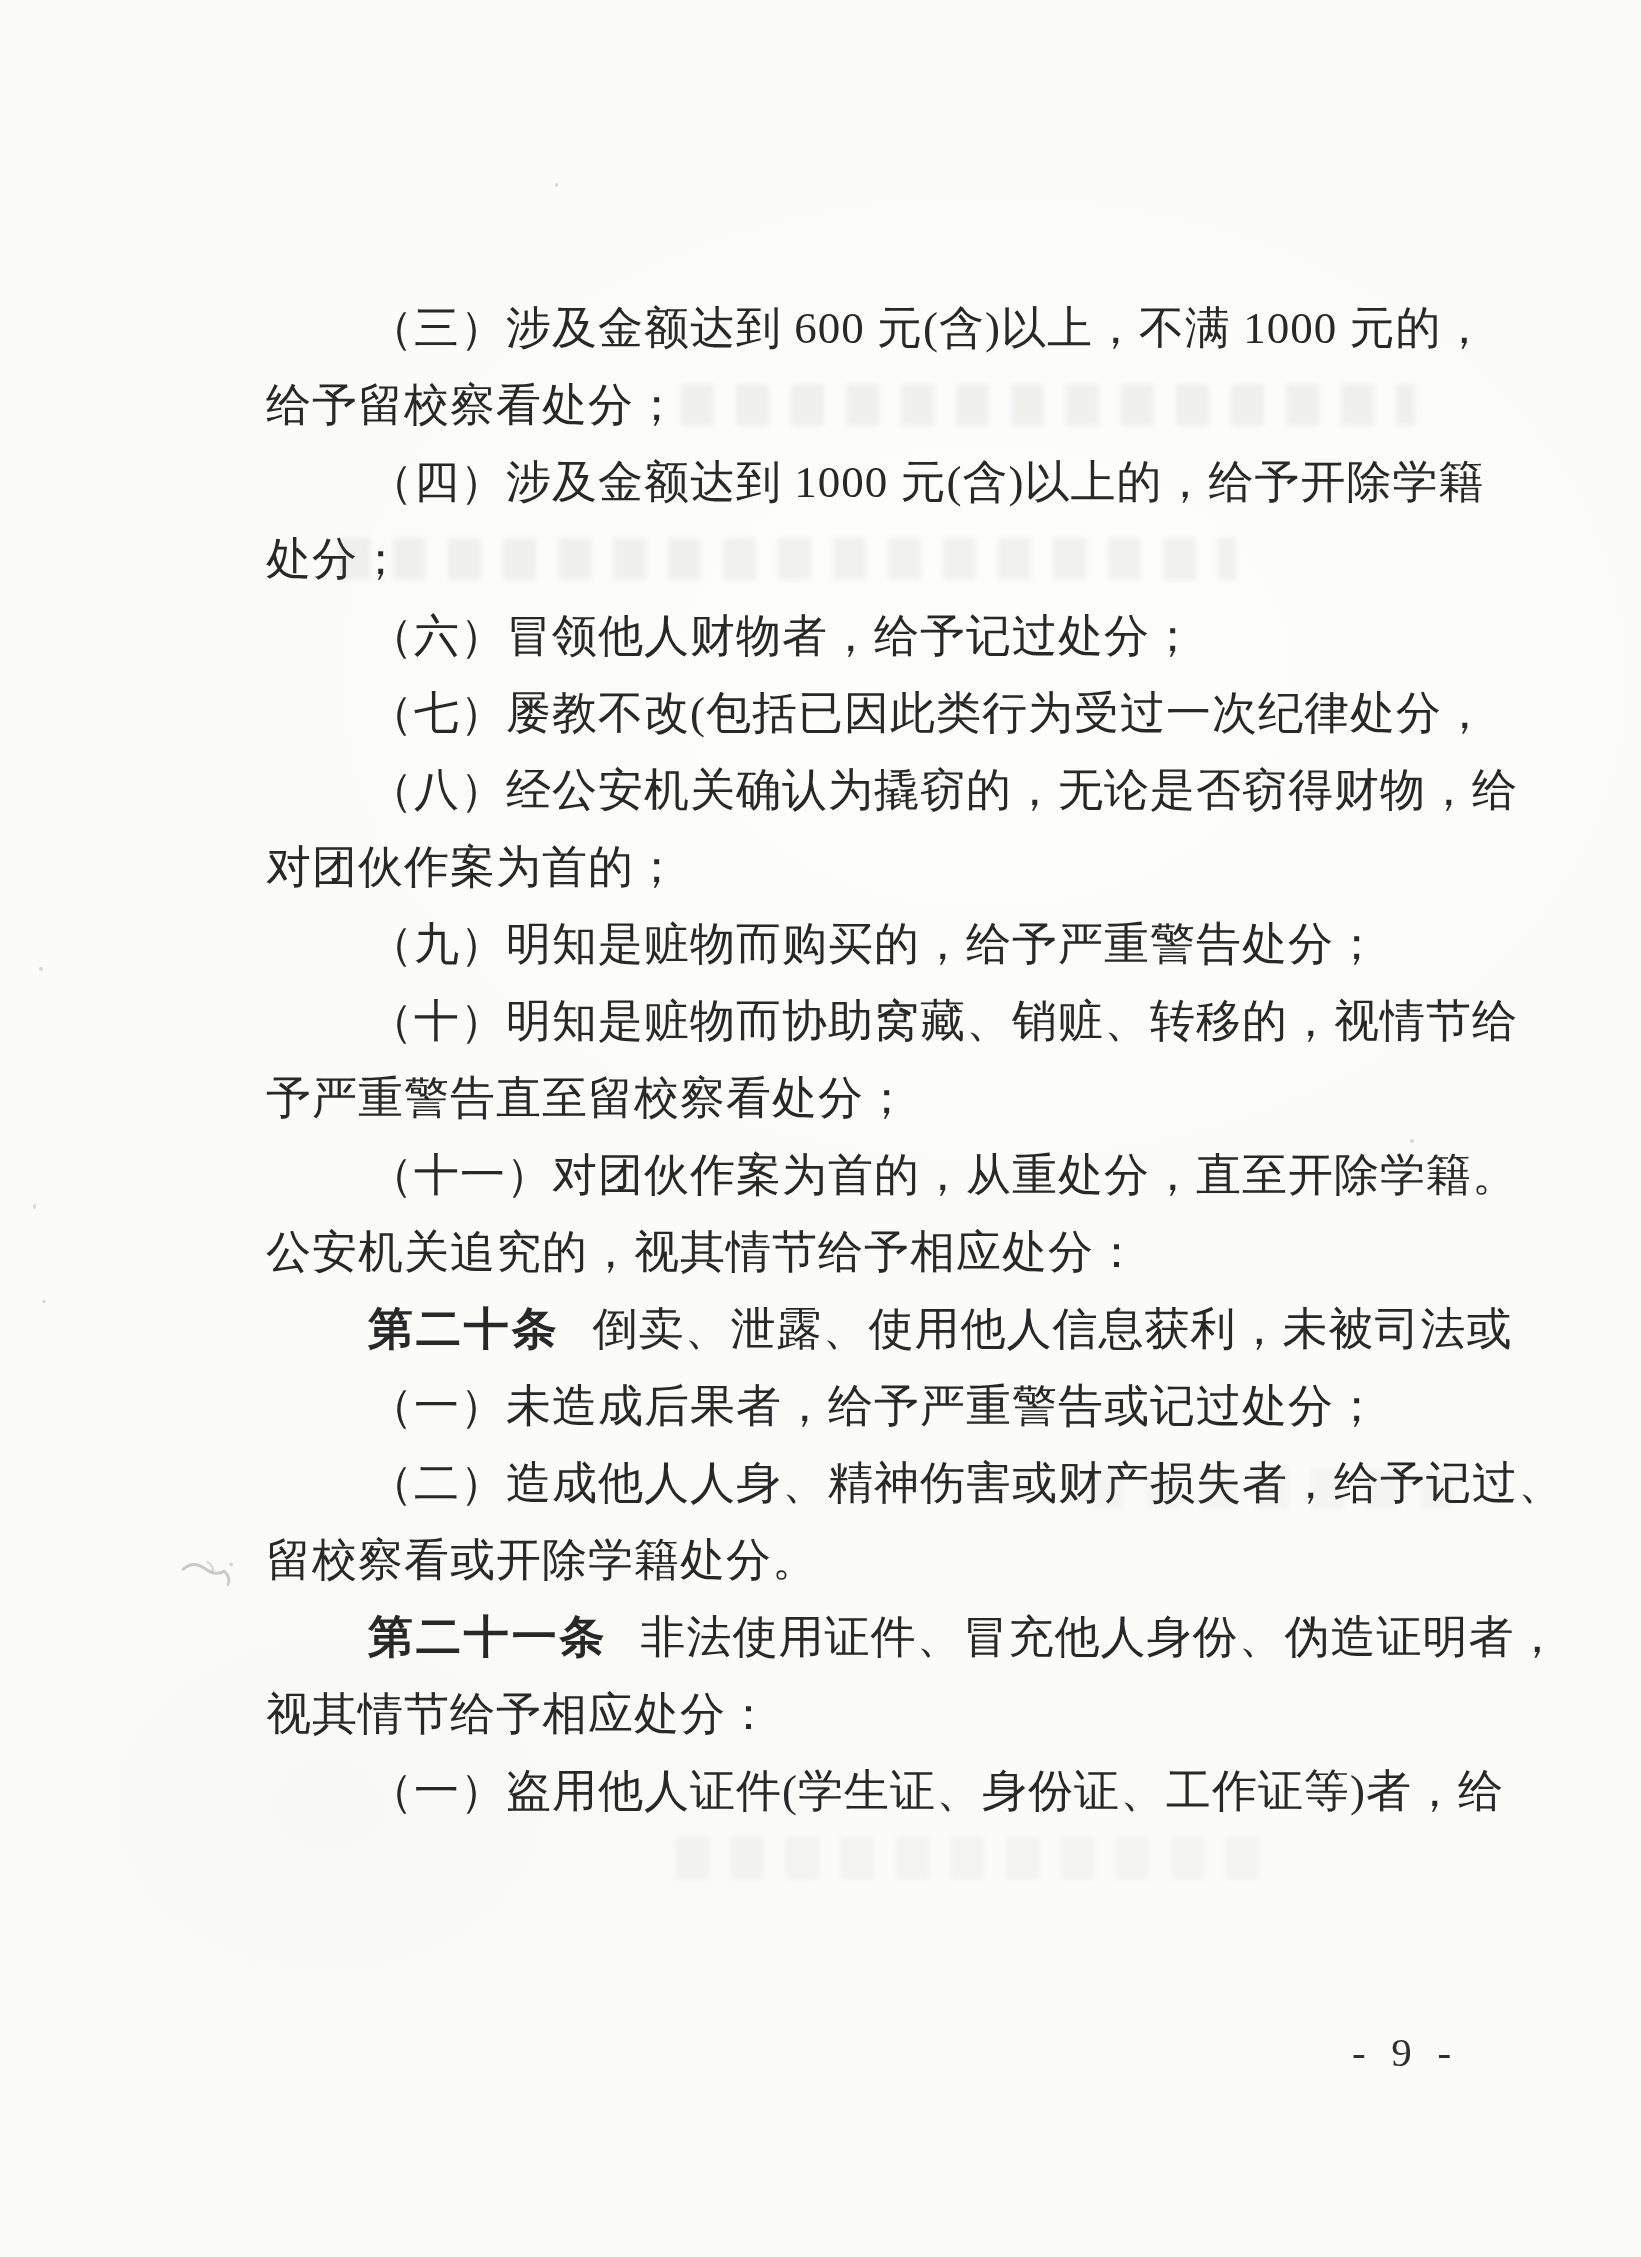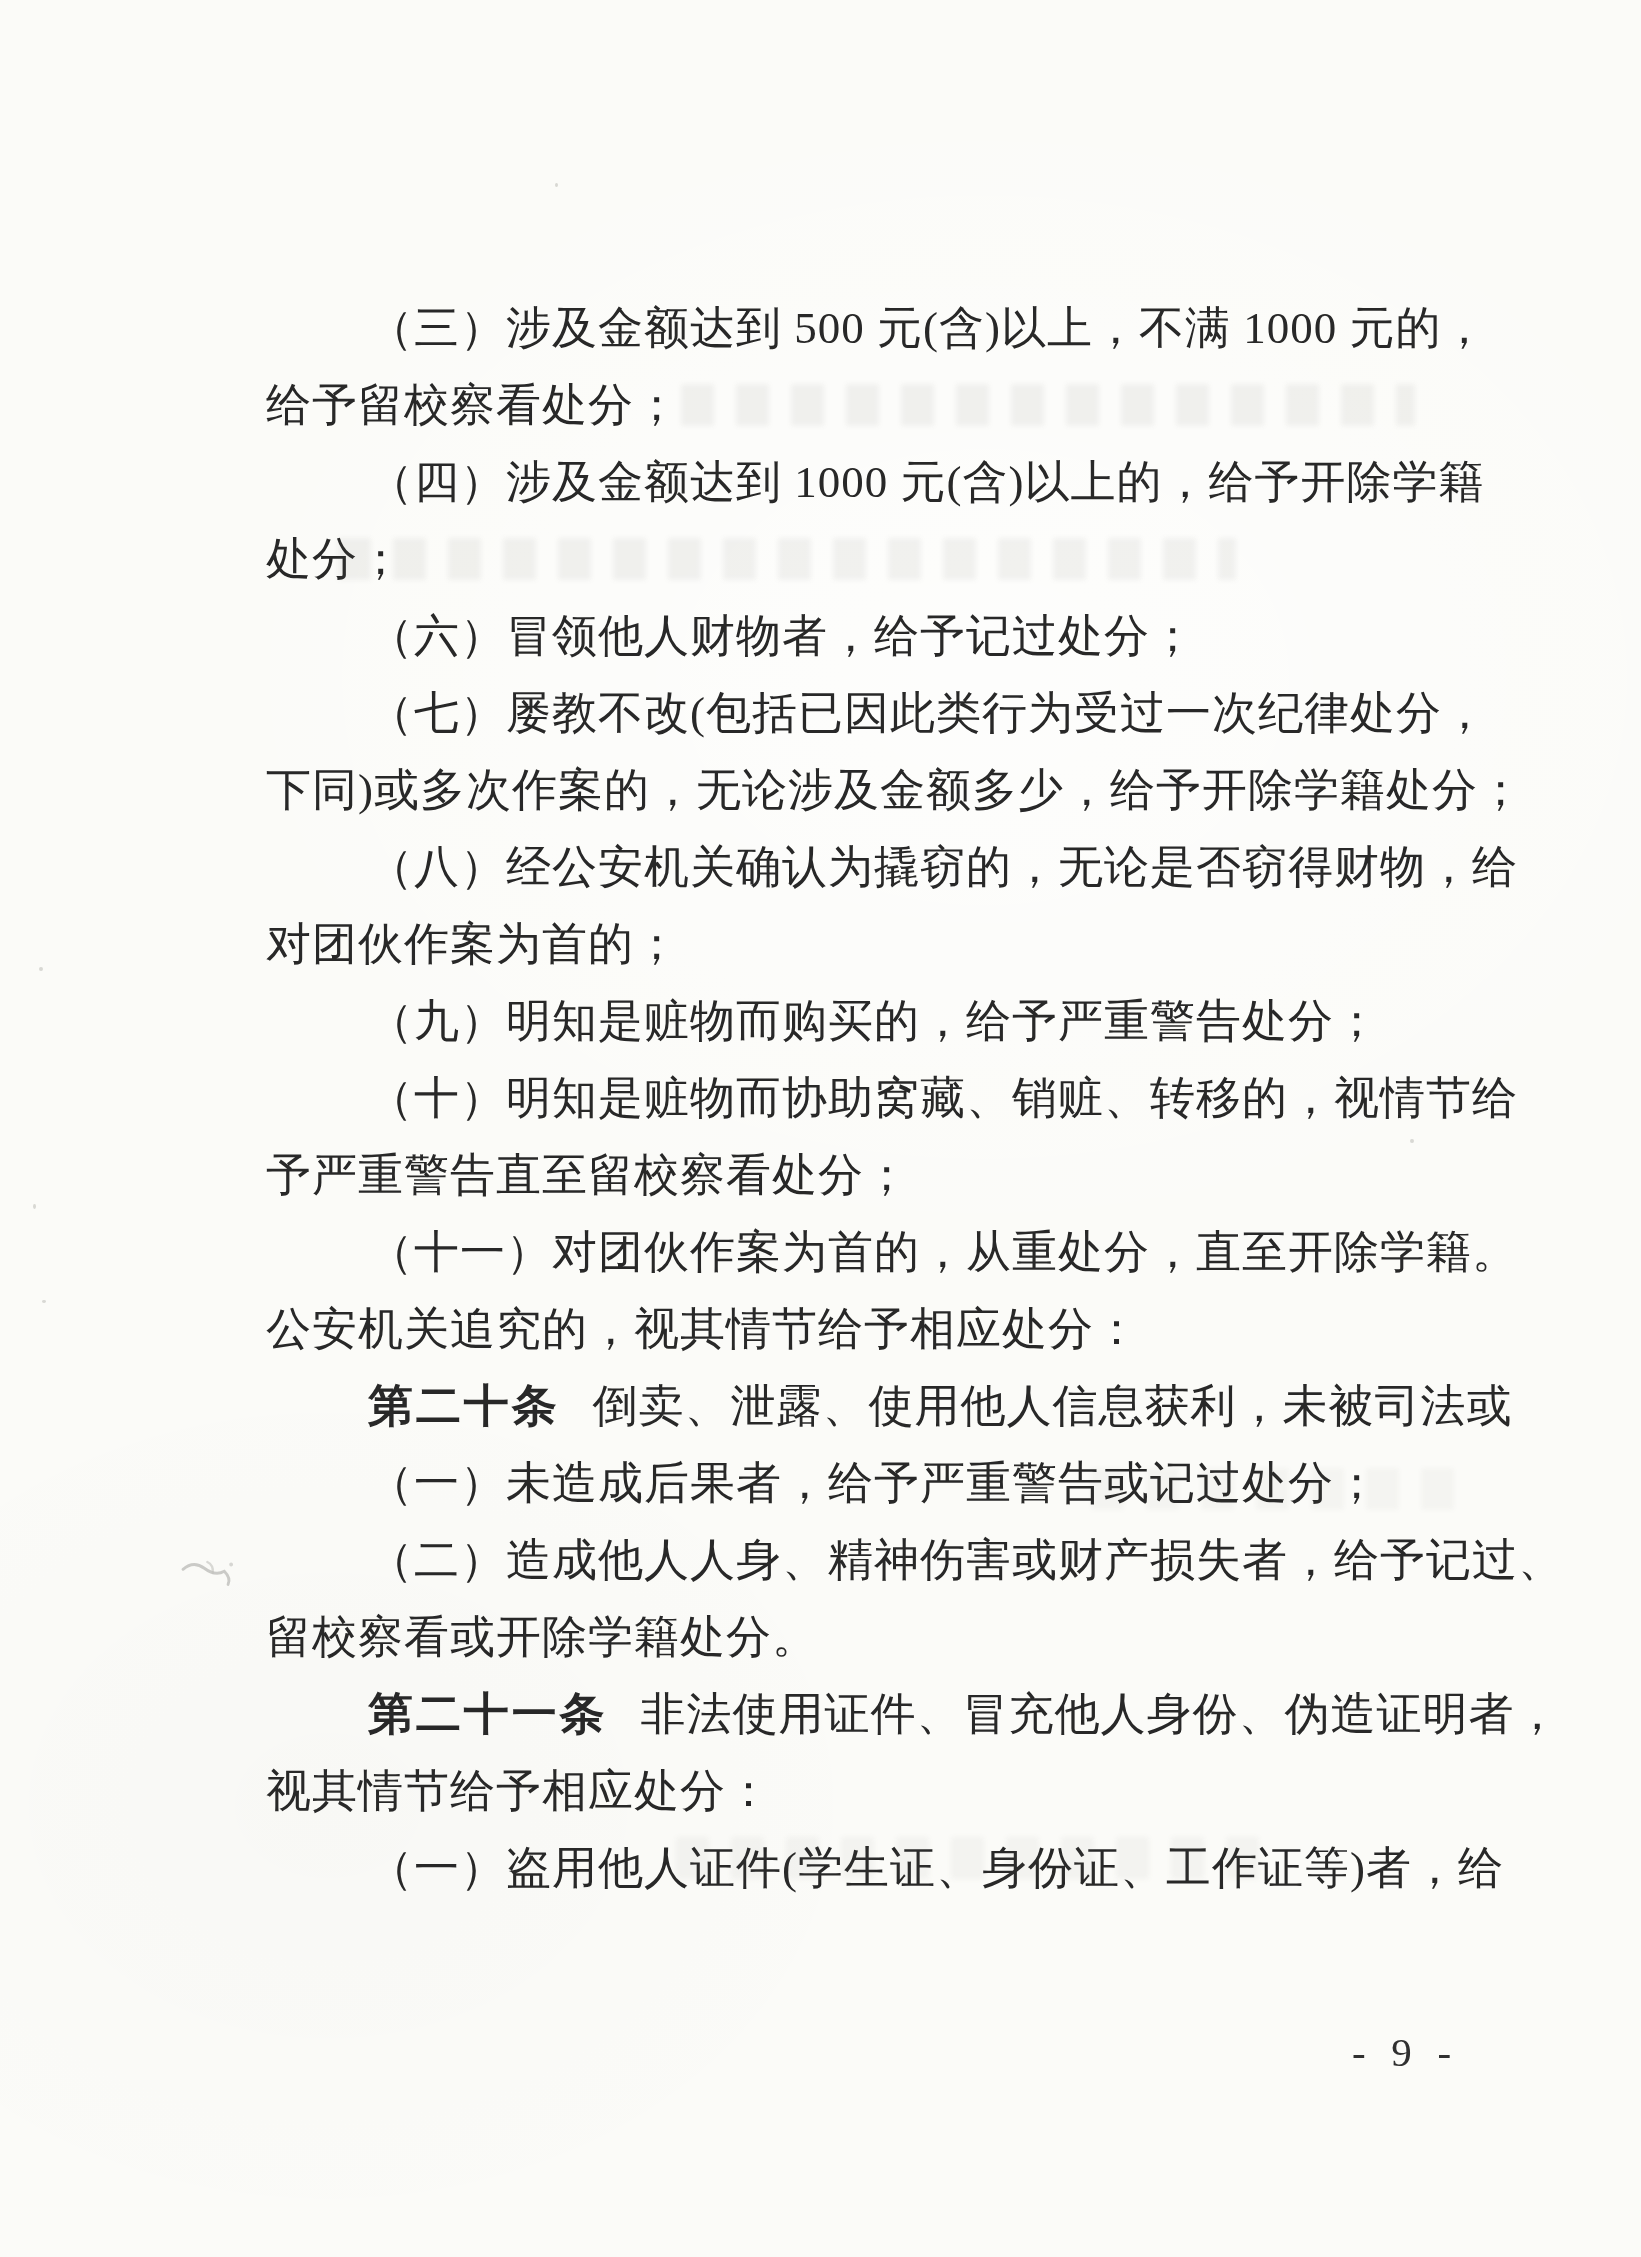--- a/index.html
+++ b/index.html
@@ -49,27 +49,26 @@
   #sp3{left:42px;top:1300px;width:3.9px;height:2.9px;}
   #sp4{left:555px;top:183px;width:2.9px;height:3.9px;}
   #sp5{left:1410px;top:1139px;width:3.9px;height:3.9px;}
 </style>
 </head>
 <body>
 
 <div class="page">
 
   <div class="textblock">
-    <div class="line indent">（三）涉及金额达到 500 元(含)以上，不满 1000 元的，</div>
+    <div class="line indent">（三）涉及金额达到 600 元(含)以上，不满 1000 元的，</div>
     <div class="line">给予留校察看处分；</div>
     <div class="line indent">（四）涉及金额达到 1000 元(含)以上的，给予开除学籍</div>
     <div class="line">处分；</div>
     <div class="line indent">（六）冒领他人财物者，给予记过处分；</div>
     <div class="line indent">（七）屡教不改(包括已因此类行为受过一次纪律处分，</div>
-    <div class="line">下同)或多次作案的，无论涉及金额多少，给予开除学籍处分；</div>
     <div class="line indent">（八）经公安机关确认为撬窃的，无论是否窃得财物，给</div>
     <div class="line">对团伙作案为首的；</div>
     <div class="line indent">（九）明知是赃物而购买的，给予严重警告处分；</div>
     <div class="line indent">（十）明知是赃物而协助窝藏、销赃、转移的，视情节给</div>
     <div class="line">予严重警告直至留校察看处分；</div>
     <div class="line indent">（十一）对团伙作案为首的，从重处分，直至开除学籍。</div>
     <div class="line">公安机关追究的，视其情节给予相应处分：</div>
     <div class="line indent">
       <span class="article-bold">第二十条</span><span>倒卖、泄露、使用他人信息获利，未被司法或</span>
     </div>

